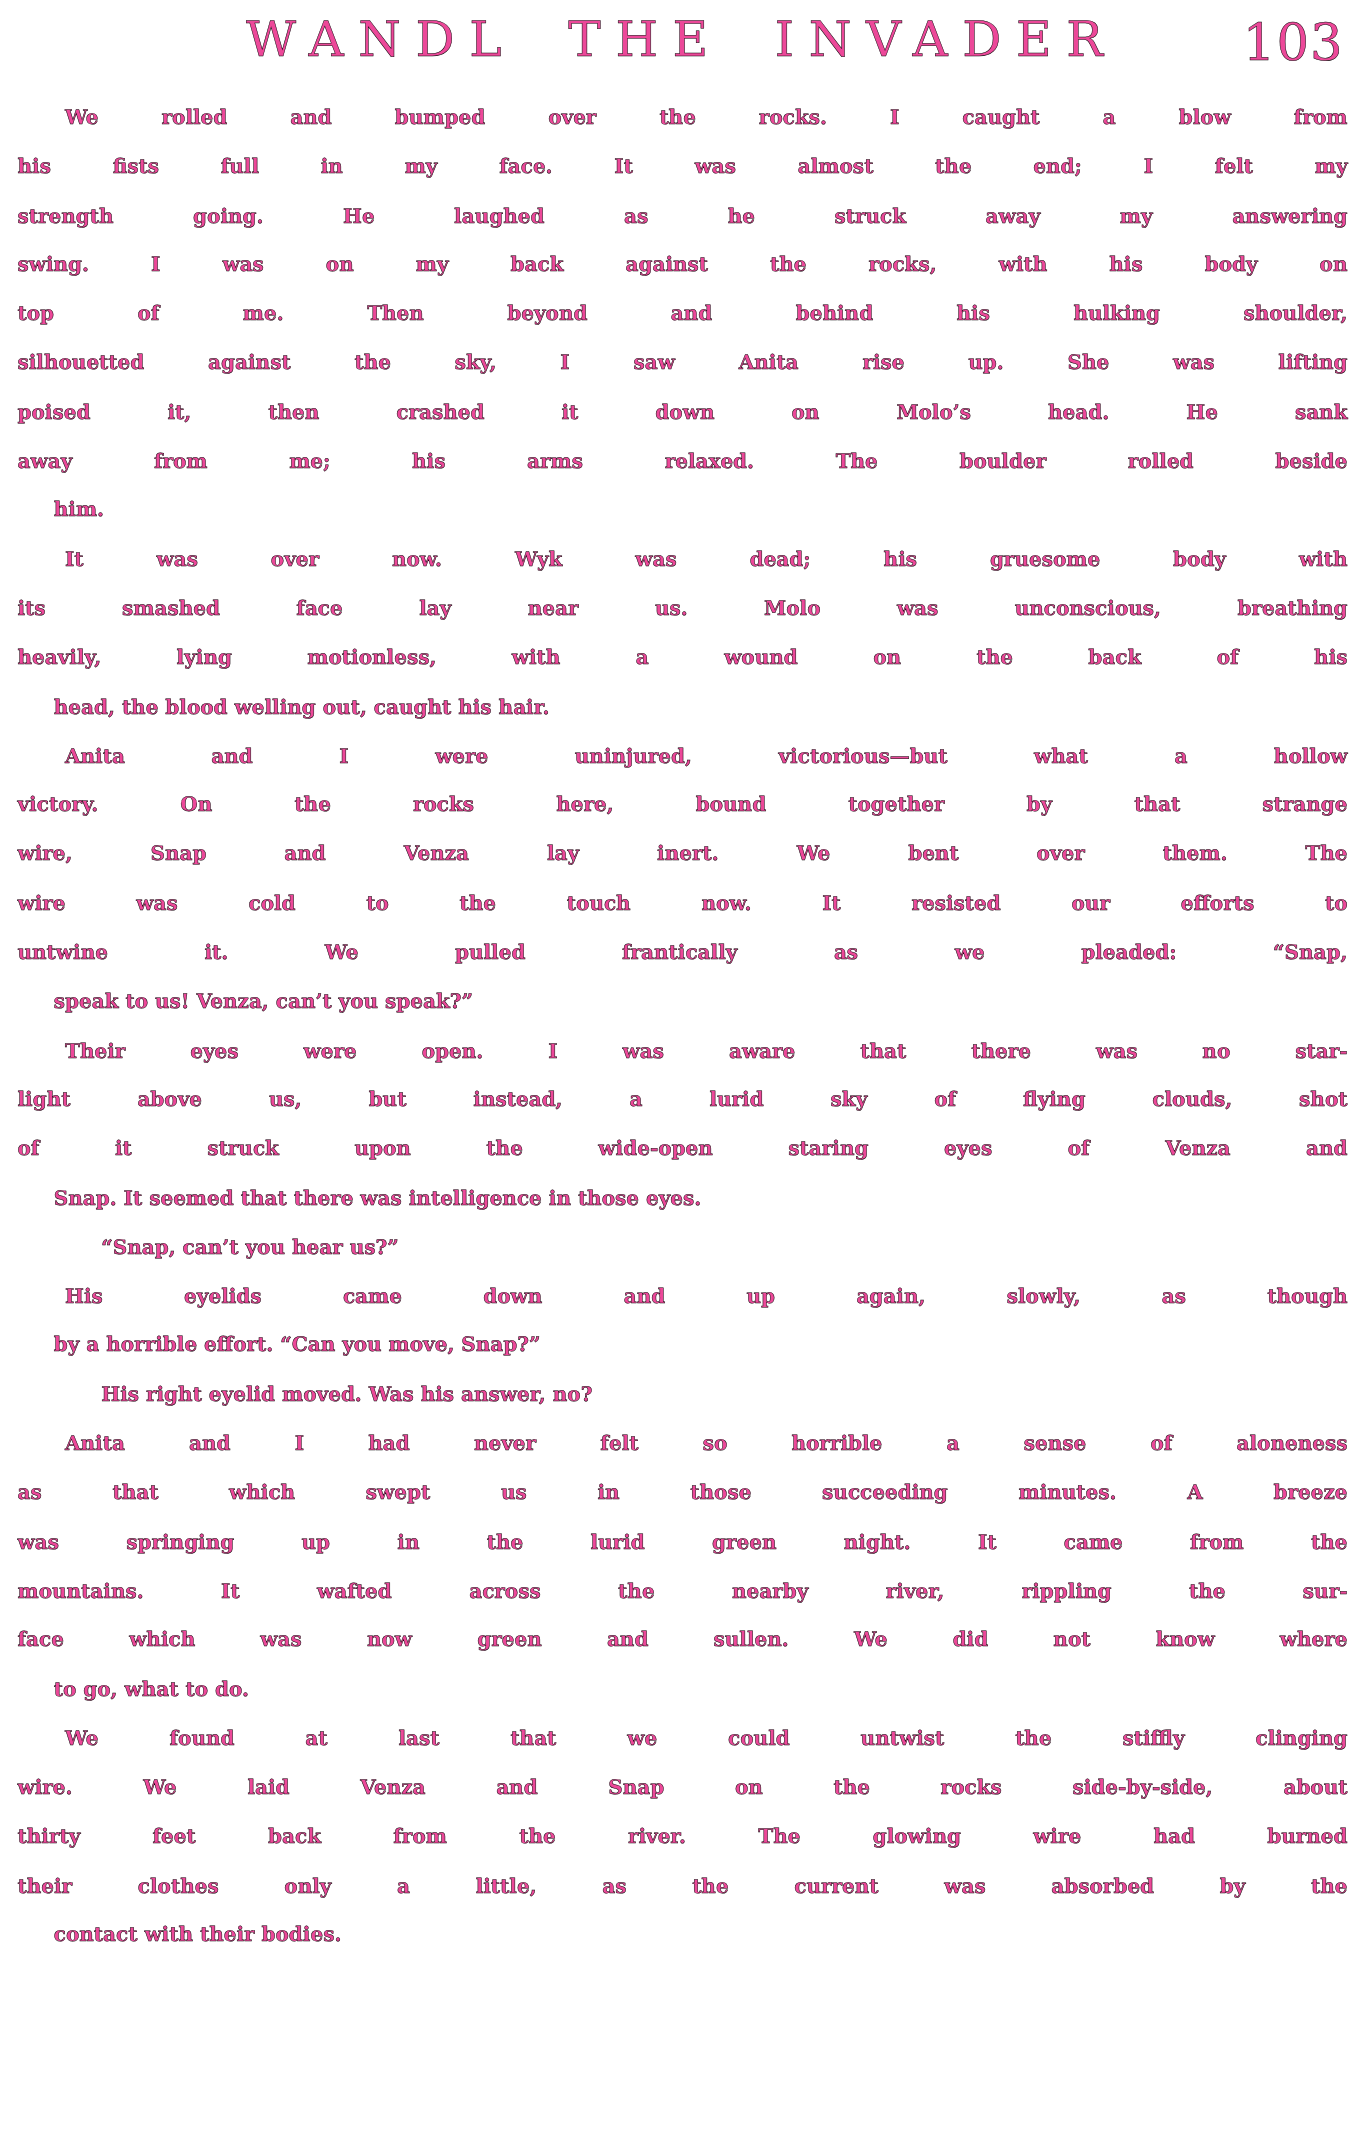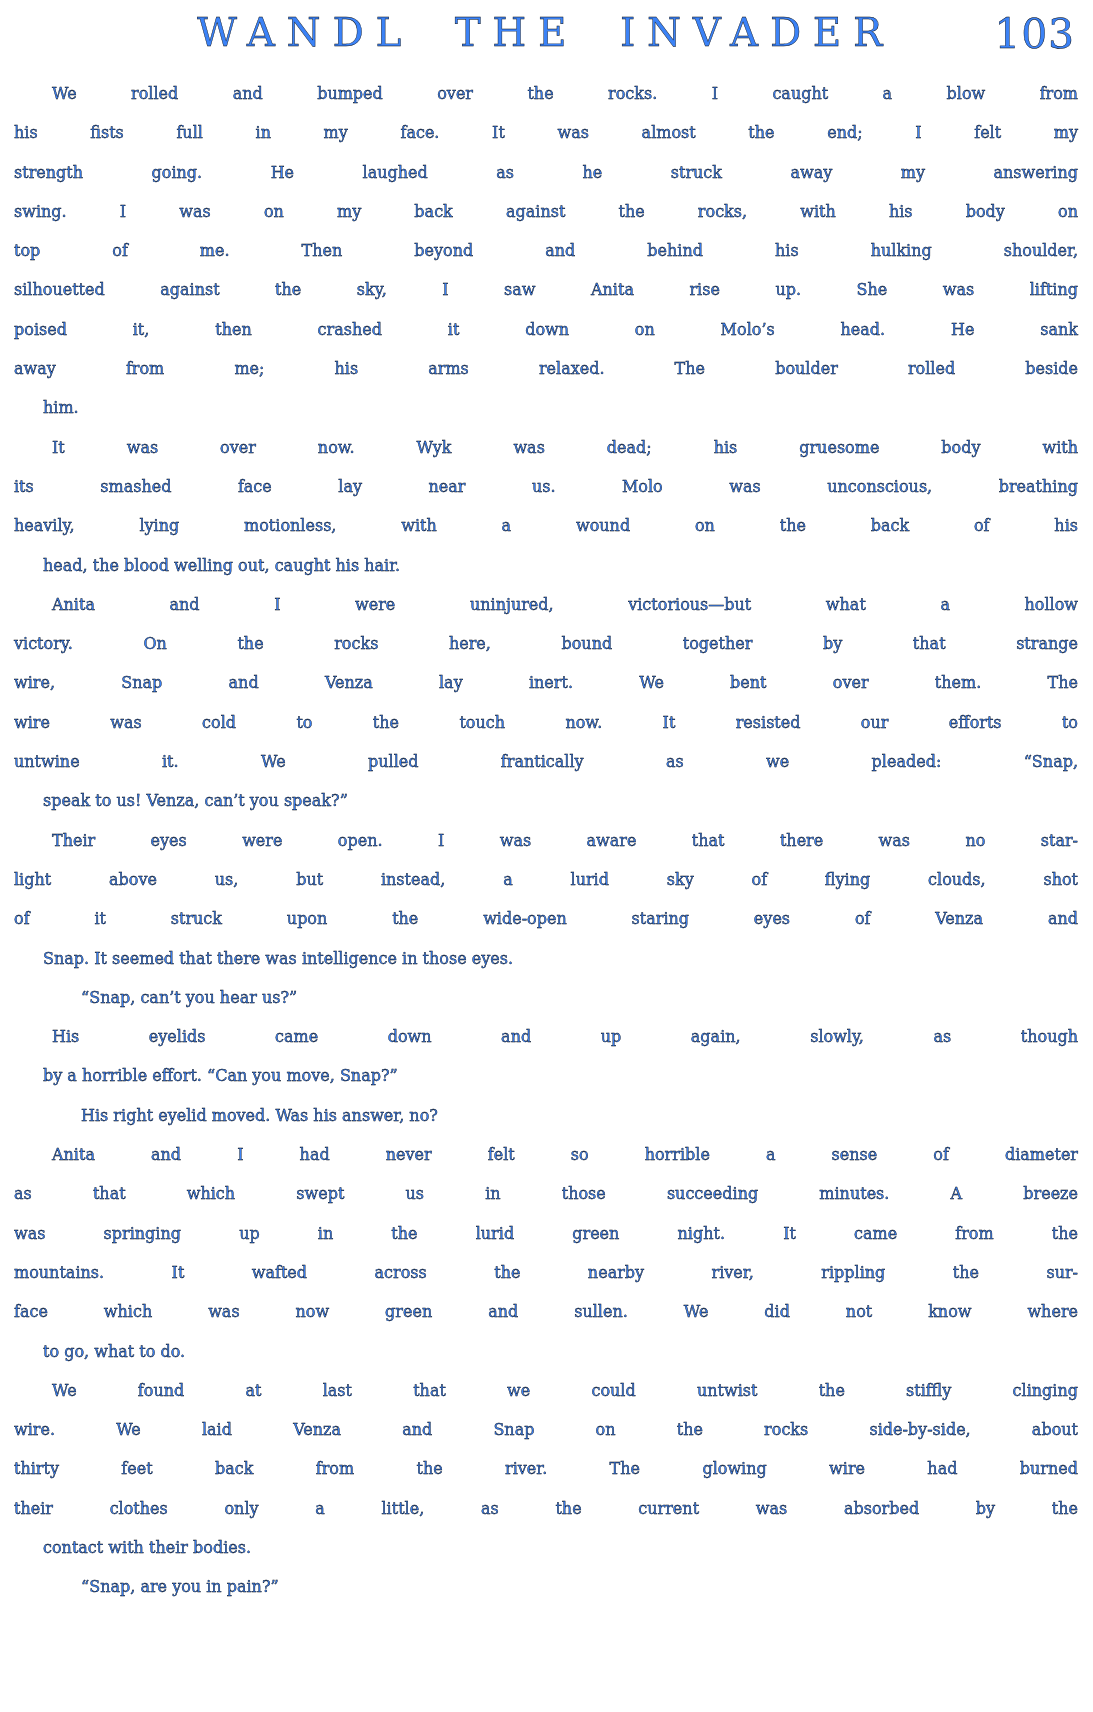--- a/index.html
+++ b/index.html
@@ -6,21 +6,21 @@
   body {
     background: #e8e8e8;
     font-family: "DejaVu Serif", "Liberation Serif", serif;
   }
   .page {
     position: relative;
     width: 1093px;
     height: 1712px;
     margin: 0 auto;
     background: #ffffff;
-    color: #3b82f6;
+    color: #ec4899;
     overflow: hidden;
     -webkit-text-stroke: 0.4px #050505;
   }
   .running-head {
     position: relative;
     margin: 10px 16px 0 14px;
     height: 50px;
   }
   .running-head .head-title {
     position: absolute;
@@ -34,20 +34,21 @@
   }
   .running-head .page-number {
     position: absolute;
     right: 2px;
     top: 0;
     font-size: 41px;
     letter-spacing: 0.02em;
   }
   .page-body {
     margin: 14px 15px 0 14px;
+    font-weight: bold;
   }
   .para { margin: 0; padding: 0; }
   .line {
     text-align: justify;
     text-align-last: justify;
     line-height: 39.3px;
     white-space: normal;
   }
   .para .line:first-child { text-indent: 38px; }
   .para .line:last-child  { text-align-last: left; margin-left: 29px; }
@@ -96,31 +97,28 @@
         <div class="line">“Snap, can’t you hear us?”</div>
       </div>
       <div class="para">
         <div class="line">His eyelids came down and up again, slowly, as though</div>
         <div class="line">by a horrible effort. “Can you move, Snap?”</div>
       </div>
       <div class="para">
         <div class="line">His right eyelid moved. Was his answer, no?</div>
       </div>
       <div class="para">
-        <div class="line">Anita and I had never felt so horrible a sense of diameter</div>
+        <div class="line">Anita and I had never felt so horrible a sense of aloneness</div>
         <div class="line">as that which swept us in those succeeding minutes. A breeze</div>
         <div class="line">was springing up in the lurid green night. It came from the</div>
         <div class="line">mountains. It wafted across the nearby river, rippling the sur-</div>
         <div class="line">face which was now green and sullen. We did not know where</div>
         <div class="line">to go, what to do.</div>
       </div>
       <div class="para">
         <div class="line">We found at last that we could untwist the stiffly clinging</div>
         <div class="line">wire. We laid Venza and Snap on the rocks side-by-side, about</div>
         <div class="line">thirty feet back from the river. The glowing wire had burned</div>
         <div class="line">their clothes only a little, as the current was absorbed by the</div>
         <div class="line">contact with their bodies.</div>
       </div>
-      <div class="para">
-        <div class="line">“Snap, are you in pain?”</div>
-      </div>
     </div>
 </div>
 
 </body></html>

